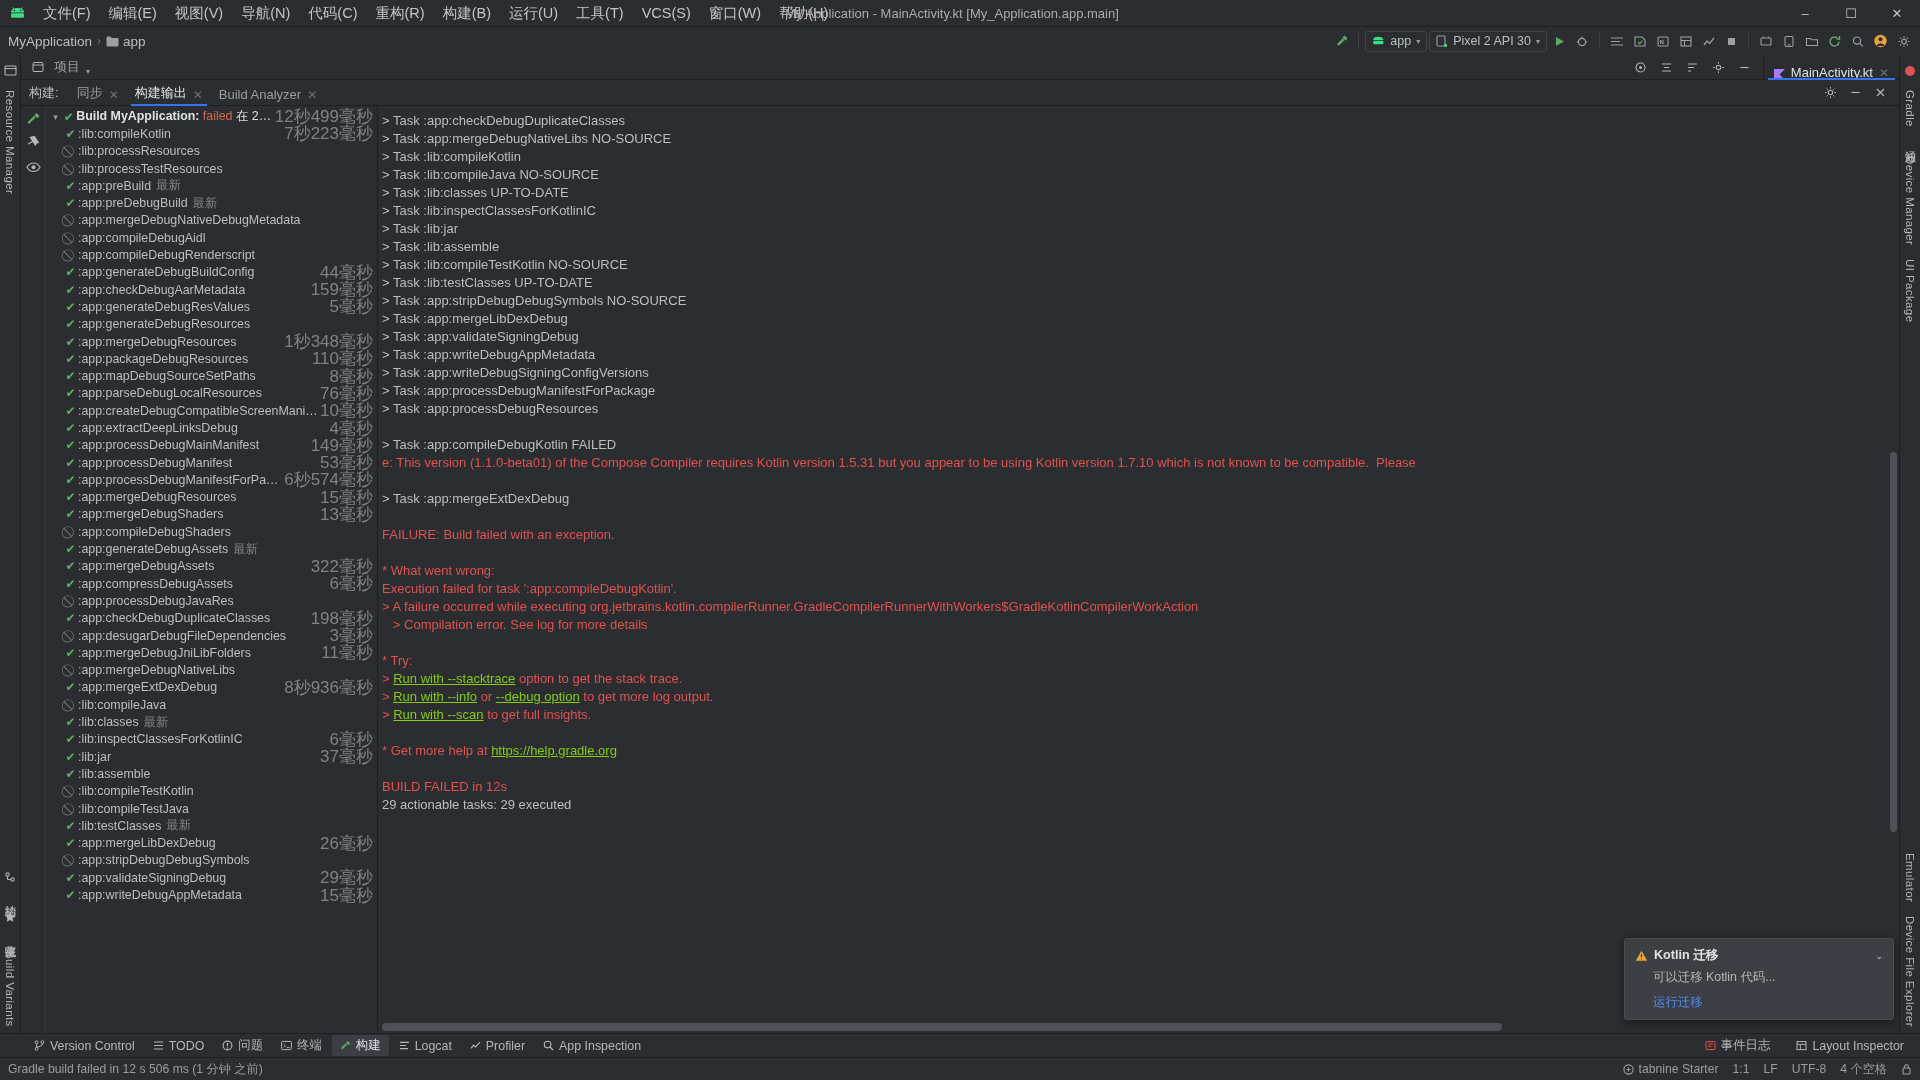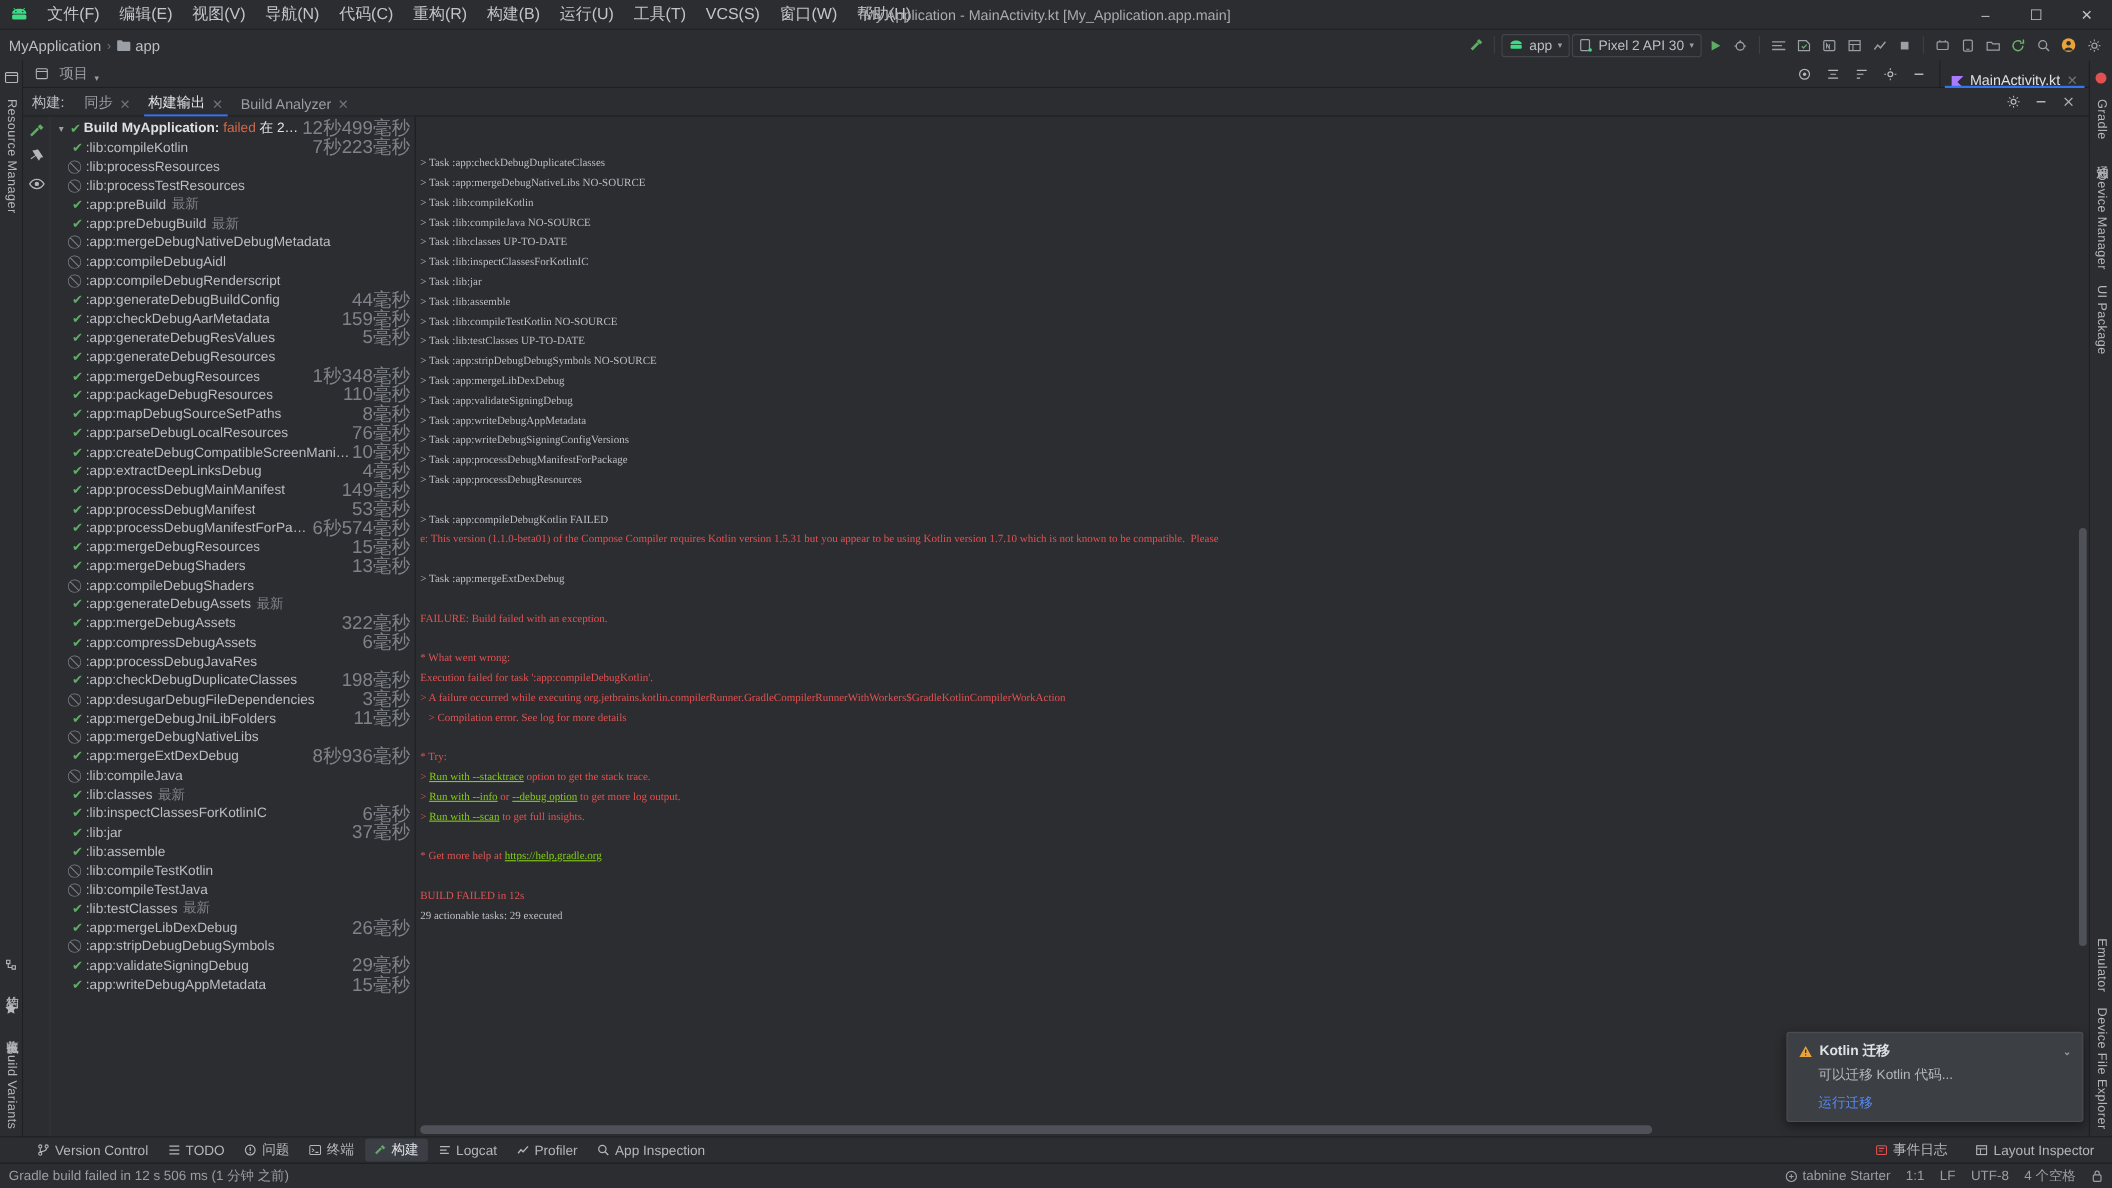--- a/index.html
+++ b/index.html
@@ -116,23 +116,22 @@
   .tree-row .fail { color: #cf6a4c; }
   .tree-row .dim { color: #7f8389; }
   .tree-row .dur { margin-left: auto; font-size: 17px; color: #7f8389; padding-right: 4px; }
   .indent1 { padding-left: 17px; }
   .ok { color: #5fad65; font-size: 12px; }
   .skip { color: #7f8389; font-size: 12px; }
 
   
   .console {
     flex: 1; min-width: 0; background: #2b2d30; position: relative; overflow: hidden;
-    font-family: Liberation Serif, serif; font-size: 10px; line-height: 18px;
+    font-family: Liberation Sans, sans-serif; font-size: 13px; line-height: 18px;
     padding: 6px 0 0 0;
-    margin-top: 28px;
   }
   .cline { white-space: pre; padding-left: 4px; color: #bcbec4; }
   .cline.err { color: #e05252; }
   .cline .ul { text-decoration: underline; color: #84cc16; }
 
   
   .vscroll {
     position: absolute; right: 2px; top: 6px; width: 7px; bottom: 22px;
   }
   .vscroll .thumb { position: absolute; width: 7px; background: #4e5157; border-radius: 4px; }

